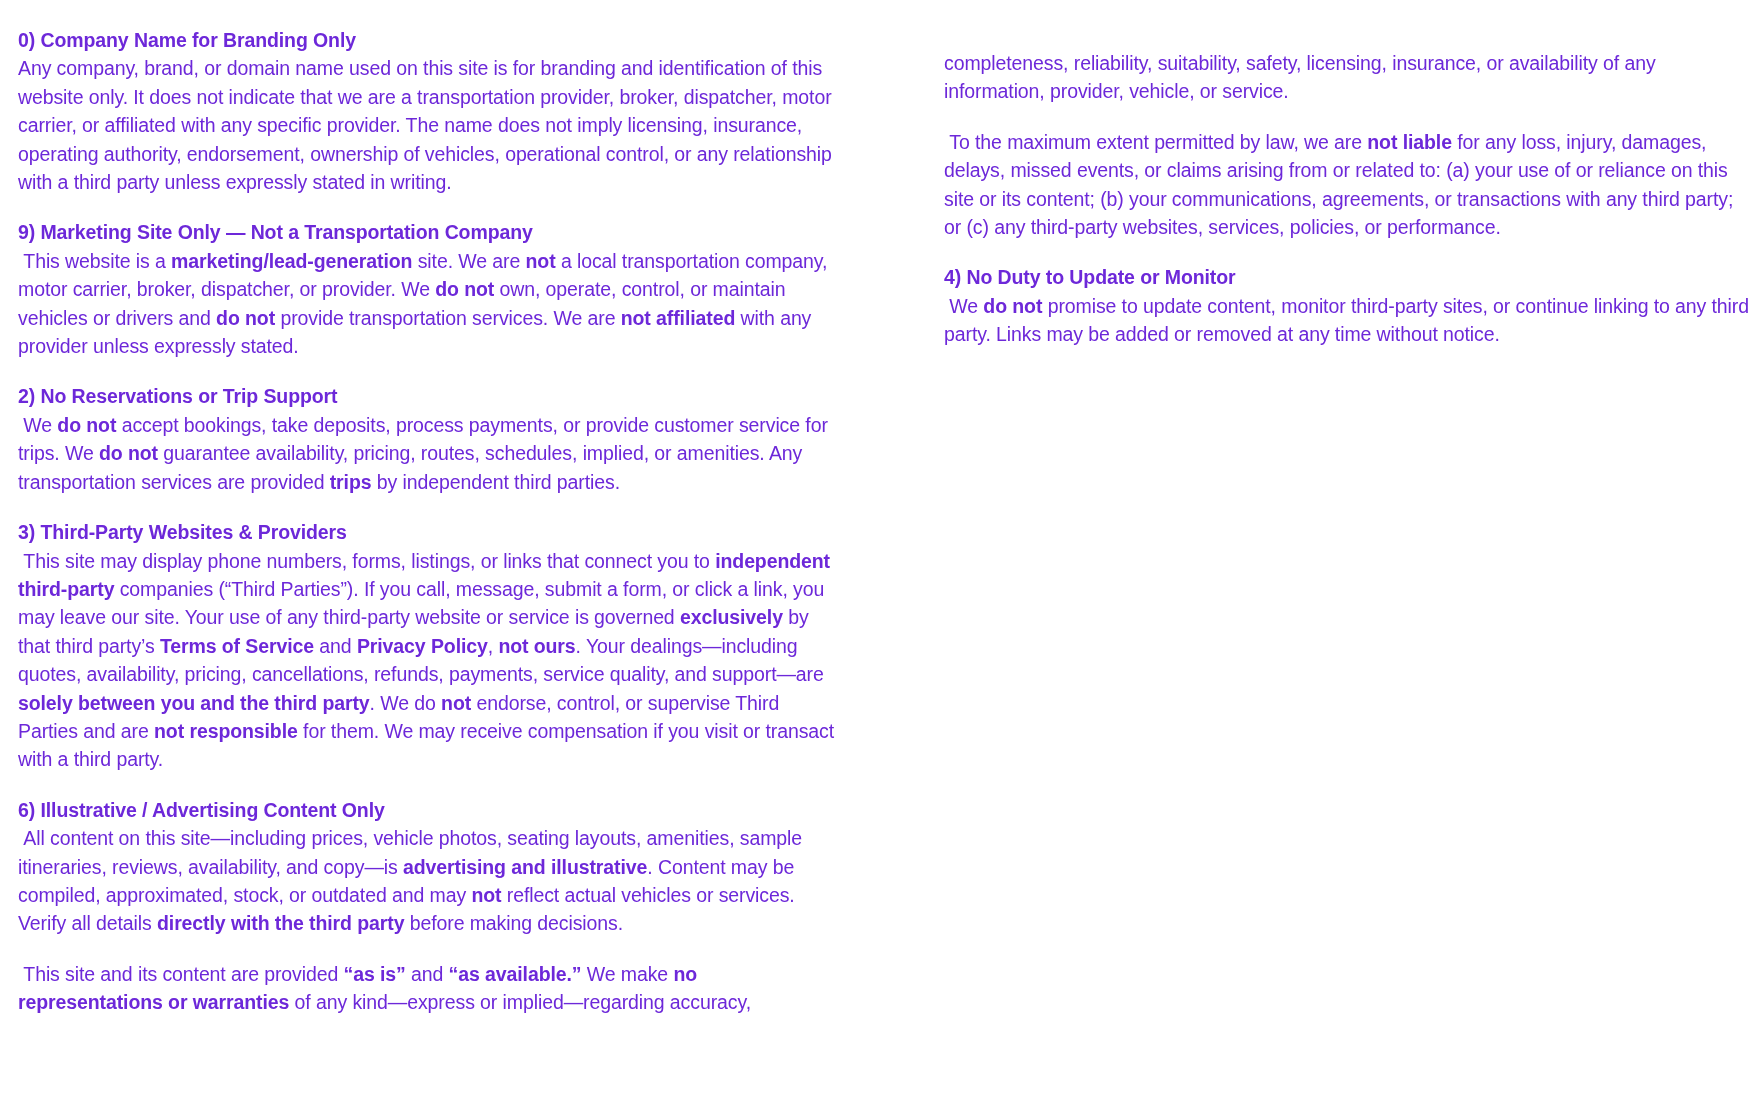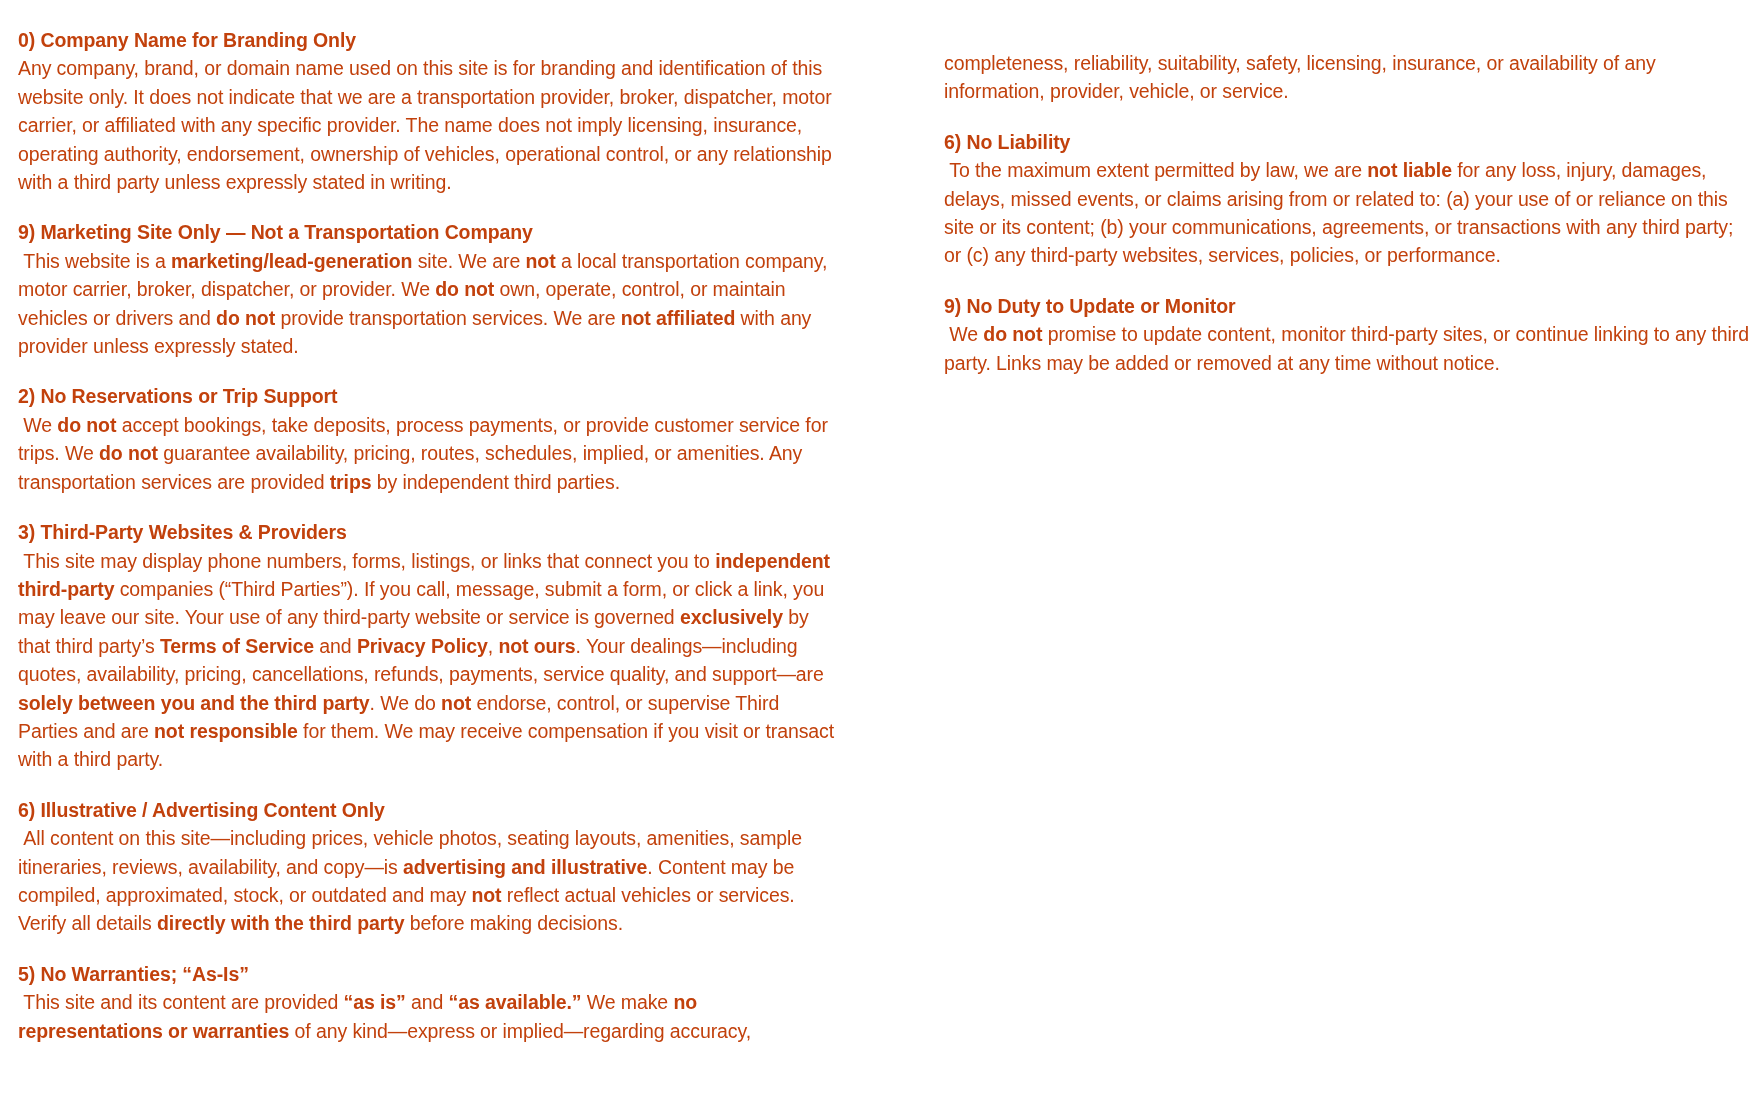--- a/index.html
+++ b/index.html
@@ -7,21 +7,21 @@
     width: 1752px;
     height: 1113px;
     background: #ffffff;
     overflow: hidden;
     font-family: "Liberation Sans", "DejaVu Sans", sans-serif;
   }
   .doc {
     display: flex;
     box-sizing: border-box;
     padding: 26px 0 0 18px;
-    color: #c2410c;
+    color: #6d28d9;
   }
   .col {
     font-size: 19.5px;
     line-height: 28.4px;
     letter-spacing: -0.1px;
   }
   .col-left  { width: 818px; margin-right: 108px; }
   .col-right { width: 806px; padding-top: 23px; }
   .col p {
     margin: 0 0 22px 0;
@@ -41,23 +41,21 @@
       <p class="heading"><strong>0) Company Name for Branding Only</strong></p>
       <p><span>Any company, brand, or domain name used on this site is for branding and identification of this website only. It does not indicate that we are a transportation provider, broker, dispatcher, motor carrier, or affiliated with any specific provider. The name does not imply licensing, insurance, operating authority, endorsement, ownership of vehicles, operational control, or any relationship with a third party unless expressly stated in writing.</span></p>
       <p class="heading"><strong>9) Marketing Site Only — Not a Transportation Company</strong></p>
       <p><span> This website is a </span><strong>marketing/lead-generation</strong><span> site. We are </span><strong>not</strong><span> a local transportation company, motor carrier, broker, dispatcher, or provider. We </span><strong>do not</strong><span> own, operate, control, or maintain vehicles or drivers and </span><strong>do not</strong><span> provide transportation services. We are </span><strong>not affiliated</strong><span> with any provider unless expressly stated.</span></p>
       <p class="heading"><strong>2) No Reservations or Trip Support</strong></p>
       <p><span> We </span><strong>do not</strong><span> accept bookings, take deposits, process payments, or provide customer service for trips. We </span><strong>do not</strong><span> guarantee availability, pricing, routes, schedules, implied, or amenities. Any transportation services are provided </span><strong>trips</strong><span> by independent third parties.</span></p>
       <p class="heading"><strong>3) Third-Party Websites &amp; Providers</strong></p>
       <p><span> This site may display phone numbers, forms, listings, or links that connect you to </span><strong>independent third-party</strong><span> companies (“Third Parties”). If you call, message, submit a form, or click a link, you may leave our site. Your use of any third-party website or service is governed </span><strong>exclusively</strong><span> by that third party’s </span><strong>Terms of Service</strong><span> and </span><strong>Privacy Policy</strong><span>, </span><strong>not ours</strong><span>. Your dealings—including quotes, availability, pricing, cancellations, refunds, payments, service quality, and support—are </span><strong>solely between you and the third party</strong><span>. We do </span><strong>not</strong><span> endorse, control, or supervise Third Parties and are </span><strong>not responsible</strong><span> for them. We may receive compensation if you visit or transact with a third party.</span></p>
       <p class="heading"><strong>6) Illustrative / Advertising Content Only</strong></p>
       <p><span> All content on this site—including prices, vehicle photos, seating layouts, amenities, sample itineraries, reviews, availability, and copy—is </span><strong>advertising and illustrative</strong><span>. Content may be compiled, approximated, stock, or outdated and may </span><strong>not</strong><span> reflect actual vehicles or services. Verify all details </span><strong>directly with the third party</strong><span> before making decisions.</span></p>
-      <p class="heading"><strong>5) No Warranties; “As-Is”</strong></p>
       <p><span> This site and its content are provided </span><strong>“as is”</strong><span> and </span><strong>“as available.”</strong><span> We make </span><strong>no representations or warranties</strong><span> of any kind—express or implied—regarding accuracy,</span></p>
     </div>
   <div class="col col-right">
       <p><span>completeness, reliability, suitability, safety, licensing, insurance, or availability of any information, provider, vehicle, or service.</span></p>
-      <p class="heading"><strong>6) No Liability</strong></p>
       <p><span> To the maximum extent permitted by law, we are </span><strong>not liable</strong><span> for any loss, injury, damages, delays, missed events, or claims arising from or related to: (a) your use of or reliance on this site or its content; (b) your communications, agreements, or transactions with any third party; or (c) any third-party websites, services, policies, or performance.</span></p>
-      <p class="heading"><strong>9) No Duty to Update or Monitor</strong></p>
+      <p class="heading"><strong>4) No Duty to Update or Monitor</strong></p>
       <p><span> We </span><strong>do not</strong><span> promise to update content, monitor third-party sites, or continue linking to any third party. Links may be added or removed at any time without notice.</span></p>
     </div>
 </div>
 
 </body></html>

